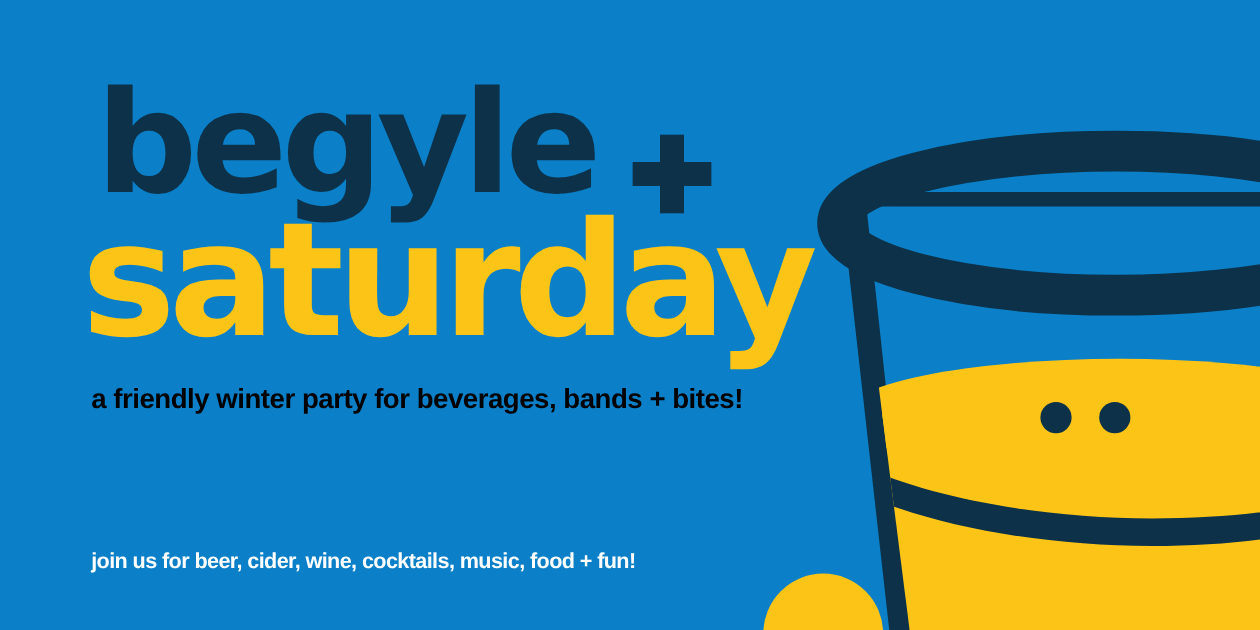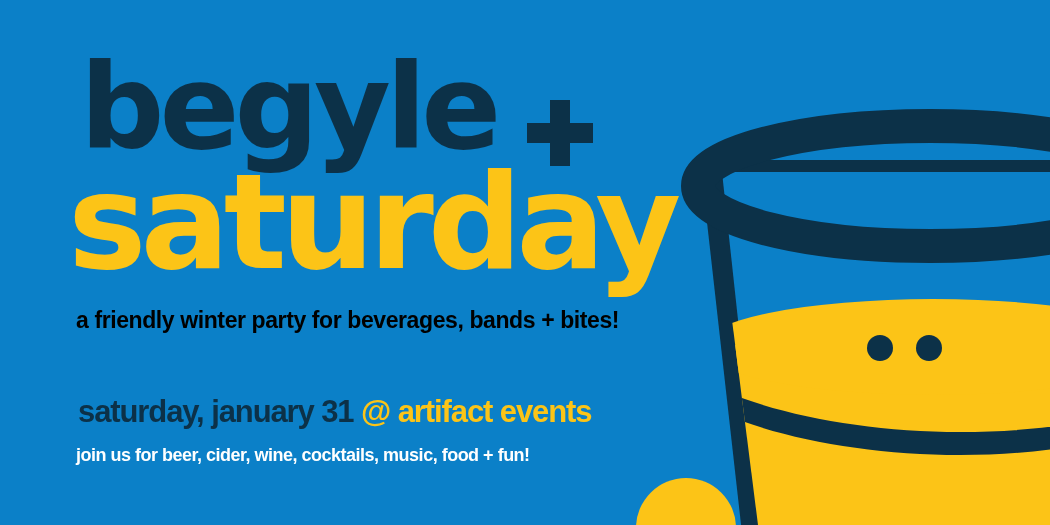--- a/index.html
+++ b/index.html
@@ -10,21 +10,21 @@
   }
   #banner{
     position:relative;width:1050px;height:525px;overflow:hidden;
     background:#0b80c8;
   }
 
   
   #artwork{position:absolute;inset:0;width:1050px;height:525px;}
 
   
-  #copy{position:absolute;left:0;top:4px;width:700px;height:406px;}
+  #copy{position:absolute;left:0;top:16px;width:700px;height:406px;}
 
   .wordmark{position:absolute;left:0;top:0;width:700px;height:300px;}
 
   .w-begyle{
     position:absolute;left:80px;top:44px;
     font-family:"DejaVu Sans", sans-serif;
     font-weight:700;
     font-size:118px;
     line-height:118px;
     letter-spacing:-5px;
@@ -122,20 +122,17 @@
       <svg class="w-plus" viewBox="0 0 66 66" aria-hidden="true">
         <rect x="23" y="0" width="20" height="66" fill="#0c3148"></rect>
         <rect x="0" y="23" width="66" height="20" fill="#0c3148"></rect>
       </svg>
 
       <div class="w-friends">saturday</div>
     </div>
 
     <div class="tagline">a friendly winter party for beverages, bands + bites!</div>
 
-    <div class="dateline">
-      <span class="navy">saturday, january 31</span><span>&nbsp;</span><span class="yellow">@ artifact events</span>
-    </div>
 
     <div class="subline">join us for beer, cider, wine, cocktails, music, food + fun!</div>
   </div>
 
 </div>
 
 </body></html>

